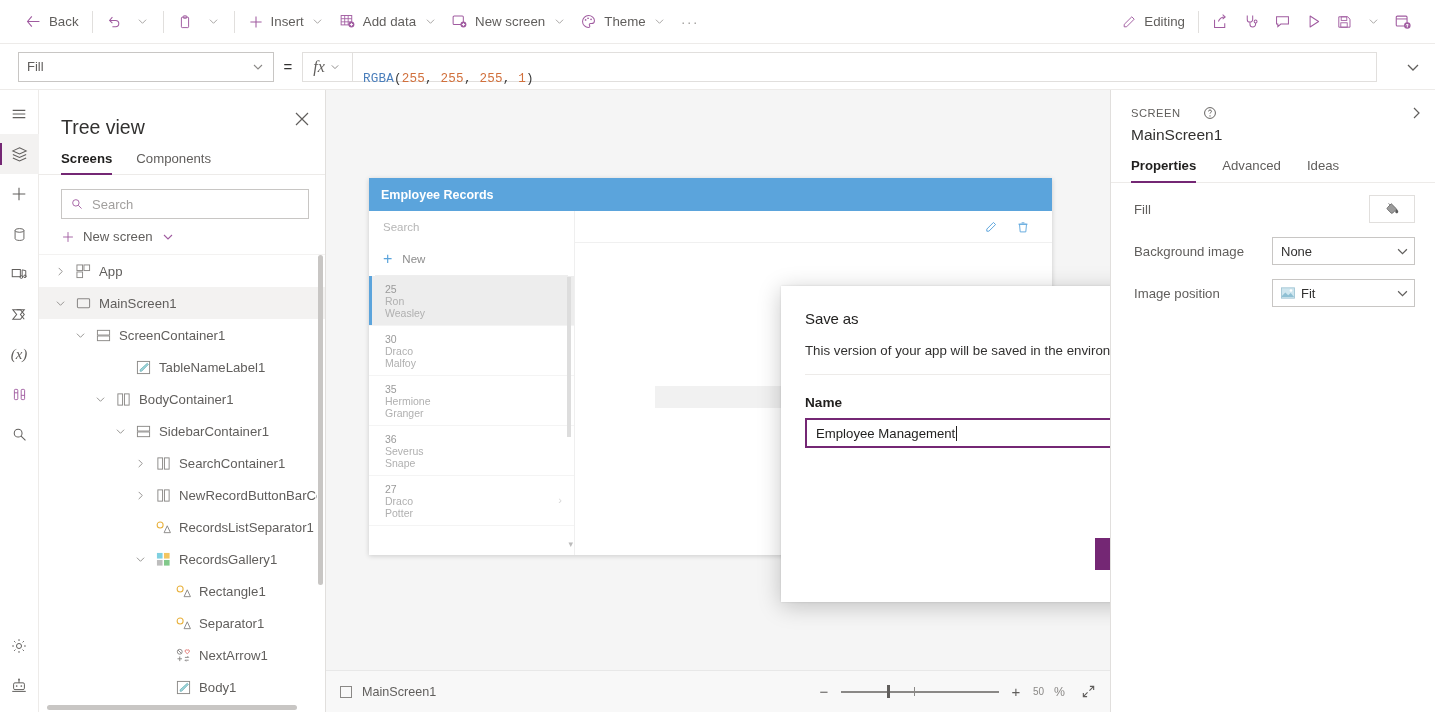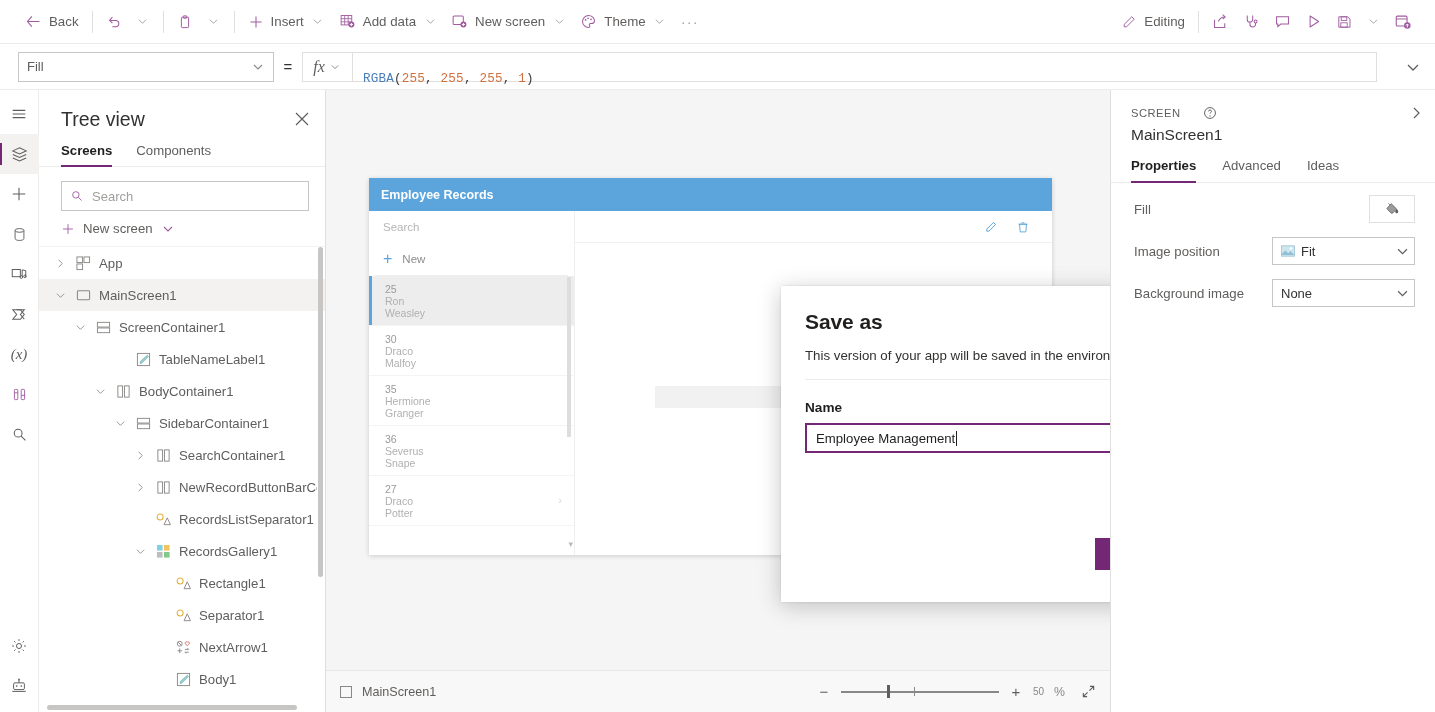--- a/index.html
+++ b/index.html
@@ -77,21 +77,21 @@
   }
   .rail-spacer { flex: 1; }
 
   
   .tree {
     position: absolute; top: 90px; left: 39px; width: 287px; height: 622px;
     background: #ffffff; border-right: 1px solid #e1dfdd;
     display: flex; flex-direction: column;
   }
   .tree-head { display: flex; align-items: flex-start; padding: 18px 16px 0 22px; }
-  .tree-title { font-size: 19.5px; color: #323130; font-weight: 400; flex: 1; }
+  .tree-title { font-size: 19.5px; color: #323130; font-weight: 400; flex: 1; margin-top: 8px; }
   .tree-close { color: #605e5c; cursor: pointer; padding-top: 4px; }
   .tree-tabs { display: flex; padding: 12px 0 0 22px; gap: 24px; border-bottom: 1px solid #edebe9; }
   .tree-tab {
     font-size: 13.2px; color: #605e5c; padding-bottom: 8px; position: relative; cursor: default;
   }
   .tree-tab.sel { color: #201f1e; font-weight: bold; }
   .tree-tab.sel::after {
     content:""; position:absolute; left:0; right:0; bottom:-1px; height:2px; background:#742774;
   }
   .tree-search-wrap { padding: 14px 16px 0 22px; }
@@ -156,21 +156,21 @@
   .app-main { flex: 1; position: relative; background: #ffffff; }
   .app-main-toolbar { height: 32px; display: flex; align-items: center; justify-content: flex-end; gap: 18px; padding-right: 22px; border-bottom: 1px solid #f0f0f0; }
   .app-main-ghost { position: absolute; left: 80px; top: 175px; width: 290px; height: 22px; background: #f1f1f1; }
 
   
   .modal {
     position: absolute; left: 455px; top: 196px; width: 520px; height: 316px;
     background: #ffffff; box-shadow: 0 4px 22px rgba(0,0,0,.22), 0 0 2px rgba(0,0,0,.12);
   }
   .modal-head { display: flex; align-items: flex-start; padding: 24px 22px 0 24px; }
-  .modal-title { font-size: 21px; color: #201f1e; font-weight: bold; flex: 1; letter-spacing: -.1px; }
+  .modal-title { font-size: 15px; color: #201f1e; font-weight: normal; flex: 1; letter-spacing: -.1px; }
   .modal-x { color: #605e5c; cursor: pointer; padding: 2px; }
   .modal-sub { padding: 14px 24px 0 24px; font-size: 13.3px; color: #323130; }
   .modal-rule { height: 1px; background: #edebe9; margin: 16px 24px 0 24px; }
   .modal-field { padding: 20px 24px 0 24px; }
   .modal-label { font-size: 13.6px; color: #201f1e; font-weight: bold; margin-bottom: 8px; }
   .modal-input {
     height: 30px; border: 2px solid #742774; background: #ffffff;
     display: flex; align-items: center; padding: 0 9px; font-size: 13.2px; color: #201f1e;
   }
   .caret-bar { width: 1px; height: 15px; background: #201f1e; margin-left: 1px; }
@@ -886,45 +886,45 @@
       <span class="fill-btn">
         <svg class="ico" width="17" height="17" viewBox="0 0 20 20">
           <path d="M8.6 3.2L4 7.8a1.4 1.4 0 0 0 0 2l4.3 4.3a1.4 1.4 0 0 0 2 0l4.6-4.6z" fill="#9b9b9b" stroke="#5b5b5b" stroke-width=".9"></path>
           <path d="M7.2 4.6L5.5 2.9" stroke="#5b5b5b" stroke-width="1.1"></path>
           <path d="M16.8 12.5c0 1-.8 1.8-1.8 1.8s-1.8-.8-1.8-1.8 1.8-3.1 1.8-3.1 1.8 2.1 1.8 3.1z" fill="#5b5b5b"></path>
         </svg>
       </span>
     </div>
 
     <div class="prow">
+      <span class="pl">Background image</span>
+      <span class="pdd">
+        <span class="pv">None</span>
+        <span>
+          <svg class="ico" width="11" height="11" viewBox="0 0 10 10">
+              <path d="M1 3l4 4 4-4" fill="none" stroke="#605e5c" stroke-width="1.1"></path>
+            </svg>
+        </span>
+      </span>
+    </div>
+
+    <div class="prow">
       <span class="pl">Image position</span>
       <span class="pdd">
         <span style="display:flex;">
           <svg class="ico" width="14" height="12" viewBox="0 0 16 13">
               <rect x=".6" y=".6" width="14.8" height="11.8" fill="#cfe6ef" stroke="#9fc4d4" stroke-width="1"></rect>
               <path d="M1 10l4-4 3.2 3.2L11 6.4l4 4.6H1z" fill="#8fc0d4"></path>
               <circle cx="11.4" cy="3.6" r="1.5" fill="#ffffff"></circle>
             </svg>
         </span>
         <span class="pv">Fit</span>
         <span>
           <svg class="ico" width="11" height="11" viewBox="0 0 10 10">
               <path d="M1 3l4 4 4-4" fill="none" stroke="#605e5c" stroke-width="1.1"></path>
             </svg>
         </span>
       </span>
     </div>
 
-    <div class="prow">
-      <span class="pl">Background image</span>
-      <span class="pdd">
-        <span class="pv">None</span>
-        <span>
-          <svg class="ico" width="11" height="11" viewBox="0 0 10 10">
-              <path d="M1 3l4 4 4-4" fill="none" stroke="#605e5c" stroke-width="1.1"></path>
-            </svg>
-        </span>
-      </span>
-    </div>
-
   </div>
 
 </div>
 
 </body></html>

